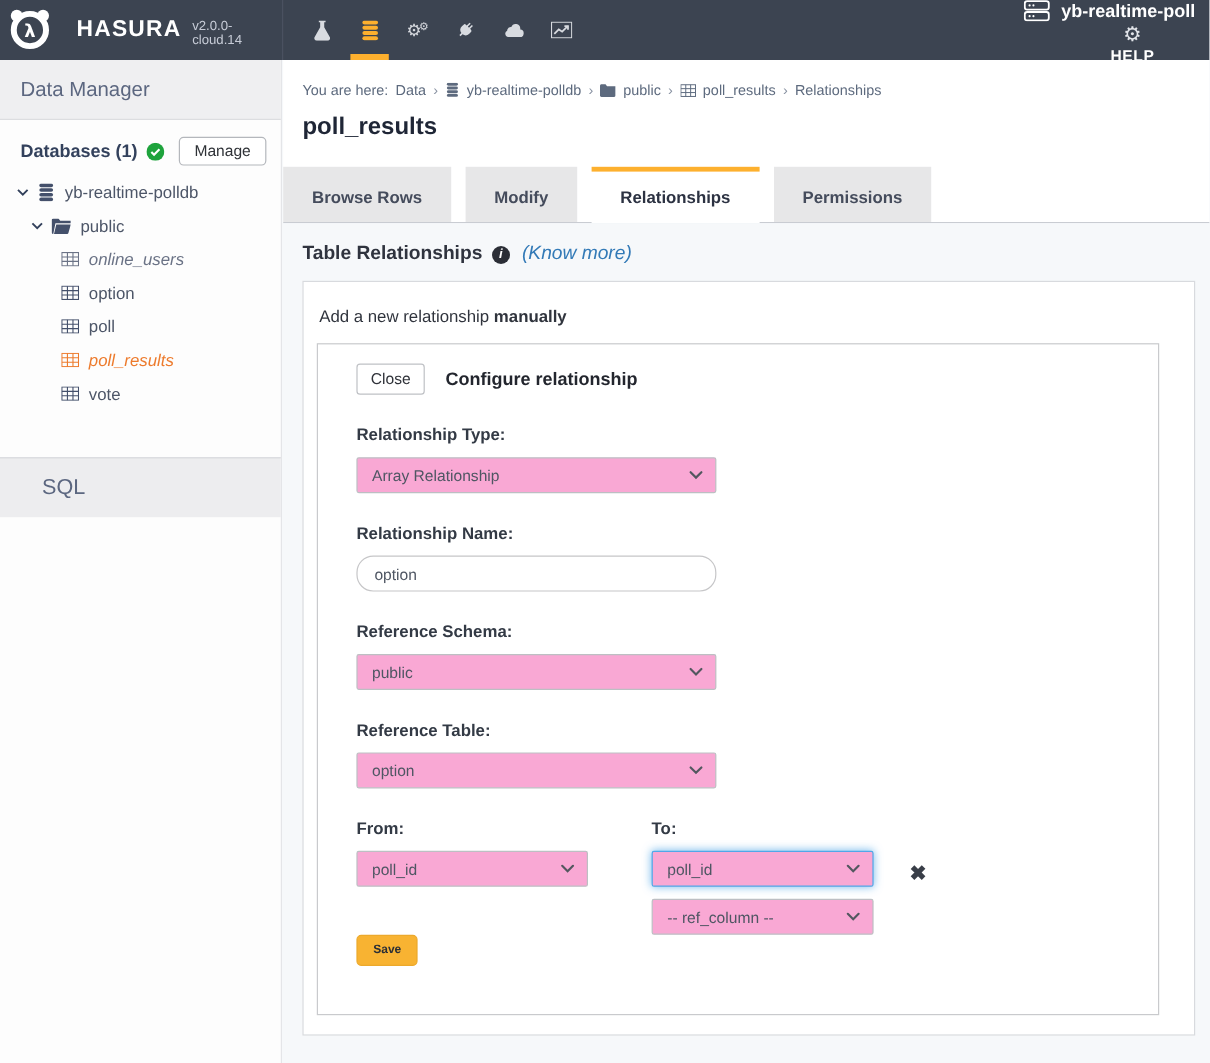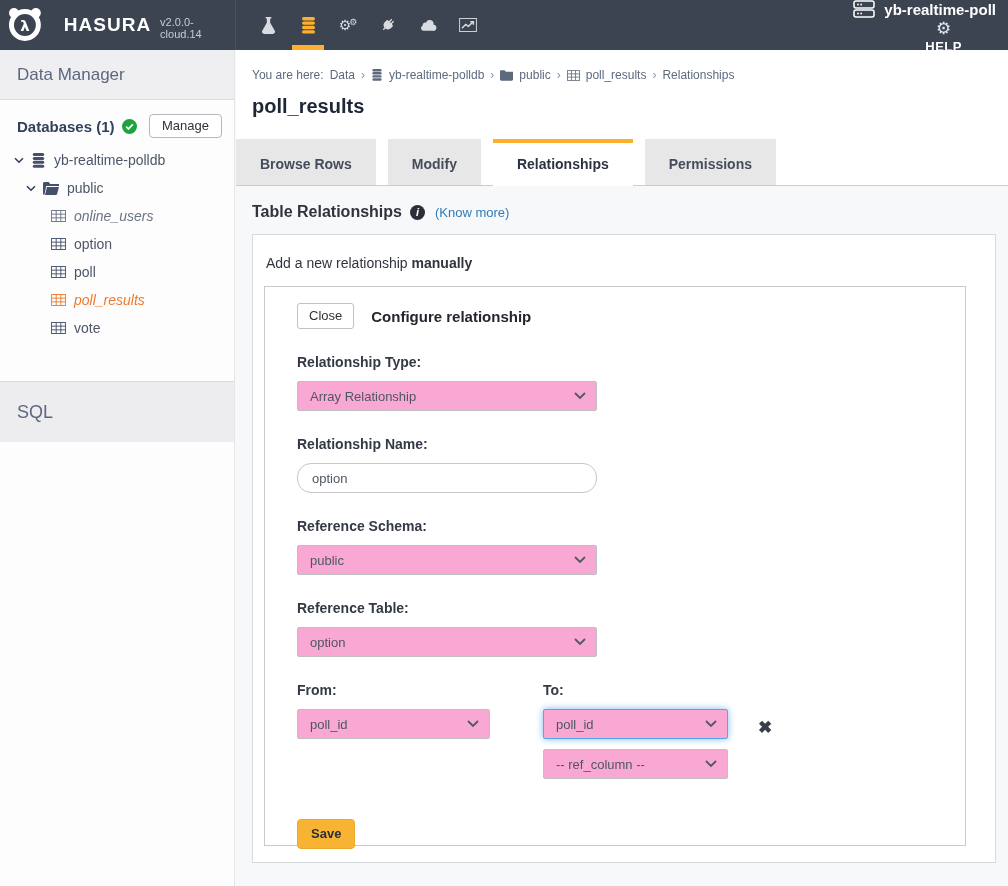--- a/index.html
+++ b/index.html
@@ -36,60 +36,60 @@
   .tree-row .chev { color:#33415c; margin-right:7px; display:flex; }
   .tree-row .node-icon { color:#44506b; display:flex; margin-right:8px; }
   .r-db { padding-left:14px; }
   .r-schema { padding-left:26px; }
   .r-tbl { padding-left:51px; }
   .tbl-label { color:#4d5668; }
   .r-tbl.view .tbl-label { font-style:italic; color:#6b7386; }
   .r-tbl.view .node-icon { color:#6b7386; }
   .r-tbl.active .tbl-label { font-style:italic; color:#ed7b2d; }
   .r-tbl.active .node-icon { color:#ed7b2d; }
-  .sql-band { position:absolute; top:331px; left:0; right:0; height:61px; background:#ededef; border-top:1px solid #d8d9dc; display:flex; align-items:center; padding-left:17px; font-size:18px; color:#5c6780; cursor:pointer; }
+  .sql-band { position:absolute; top:331px; left:0; right:0; height:50px; background:#ededef; border-top:1px solid #d8d9dc; display:flex; align-items:center; padding-left:35px; font-size:18px; color:#5c6780; cursor:pointer; }
 
   
   .main { margin-left:236px; height:836px; display:flex; flex-direction:column; }
   .main-top { background:#fff; padding:18px 16px 0 16px; }
   .breadcrumb { font-size:12px; color:#5d6a7e; display:flex; align-items:center; gap:6px; }
   .crumb { color:#5d6a7e; text-decoration:none; cursor:pointer; }
   .crumb.current { cursor:default; }
   .crumb-sep { color:#8a93a3; }
   .crumb-icon { display:flex; color:#5d6a7e; }
   .page-title { font-size:20px; font-weight:bold; color:#1f2636; margin-top:13px; }
   .tabbar { display:flex; margin:21px -16px 0 -16px; border-bottom:1px solid #c9ccd2; }
   .tab { background:#e7e7e8; font-weight:bold; font-size:14px; color:#454c5c; padding:0 24px; height:46px; line-height:42px; margin-right:12px; border-top:4px solid transparent; cursor:pointer; }
   .tab.active { background:#fff; border-top-color:#fdb02e; color:#2c3242; height:47px; margin-bottom:-1px; }
 
   .content { background:#f6f8fa; flex:1; padding:17px 12px 0 16px; }
   .section-head { display:flex; align-items:center; }
   .section-title { font-size:16px; font-weight:bold; color:#2f333e; }
   .info-i { width:15px; height:15px; border-radius:50%; background:#2b2e36; color:#fff; font-size:11px; font-weight:bold; font-style:italic; display:inline-flex; align-items:center; justify-content:center; margin-left:8px; }
-  .know-more { font-size:13px; color:#337ab7; margin-left:10px; text-decoration:none; cursor:pointer; }
+  .know-more { font-style:italic; font-size:16px; color:#337ab7; margin-left:10px; text-decoration:none; cursor:pointer; }
 
   .outer-panel { margin-top:13px; background:#fff; border:1px solid #d8dade; padding:13px 12px 18px 11px; height:629px; }
   .intro { font-size:14px; color:#30343d; padding:7px 0 15px 2px; }
   .inner-box { border:1px solid #c9cacd; background:#fff; width:702px; padding:16px 0 17px 32px; height:560px; }
   .config-row { display:flex; align-items:center; gap:17px; }
   .close-btn { border:1px solid #bfc1c5; border-radius:3px; padding:4px 11px 5px; font-size:13px; color:#2f3239; background:#fff; cursor:pointer; font-family:inherit; }
   .configure-title { font-weight:bold; font-size:15px; color:#23262e; }
   .field { margin-top:25px; }
   .field-label { font-weight:bold; font-size:14px; color:#333a45; display:block; margin-bottom:11px; }
   .select { display:flex; align-items:center; justify-content:space-between; width:300px; height:30px; border:1px solid #bdbfc3; background:#f9a8d4; border-radius:2px; padding:0 10px 0 12px; font-size:13px; color:#4f5663; cursor:pointer; }
   .select .chev-sel { color:#53575f; display:flex; }
   .select.focused { border:1px solid #51a7e8; box-shadow:0 0 7px rgba(81,167,232,.75); }
   .text-input { width:300px; height:30px; border:1px solid #c6c6c8; border-radius:14px; padding:0 14px; font-size:13px; color:#4f5663; font-family:inherit; outline:none; }
   .fromto { display:flex; margin-top:25px; }
   .ft-col1 { width:193px; margin-right:53px; }
   .ft-col2 { width:185px; }
   .ft-col1 .select, .ft-col2 .select { width:100%; }
   .stack-gap { margin-top:10px; }
   .remove-x { margin-left:30px; padding-top:37px; color:#393e48; font-size:17px; font-weight:bold; cursor:pointer; line-height:1; }
-  .save-btn { margin-top:40px; display:inline-block; background:#f8b332; border:1px solid #eca92c; border-radius:4px; padding:6px 13px 7px; font-weight:bold; font-size:13px; color:#2b2f36; cursor:pointer; font-family:inherit; }
+  .save-btn { display:inline-block; background:#f8b332; border:1px solid #eca92c; border-radius:4px; padding:6px 13px 7px; font-weight:bold; font-size:10px; color:#2b2f36; cursor:pointer; font-family:inherit; }
 </style>
 </head>
 <body>
 
 <header class="navbar">
   <div class="nav-left">
     <svg class="logo" viewBox="0 0 38 36">
       <circle cx="8" cy="7" r="5" fill="#fff"></circle>
       <circle cx="30" cy="7" r="5" fill="#fff"></circle>
       <circle cx="19" cy="19" r="13.5" fill="#3c4451" stroke="#fff" stroke-width="5"></circle>

